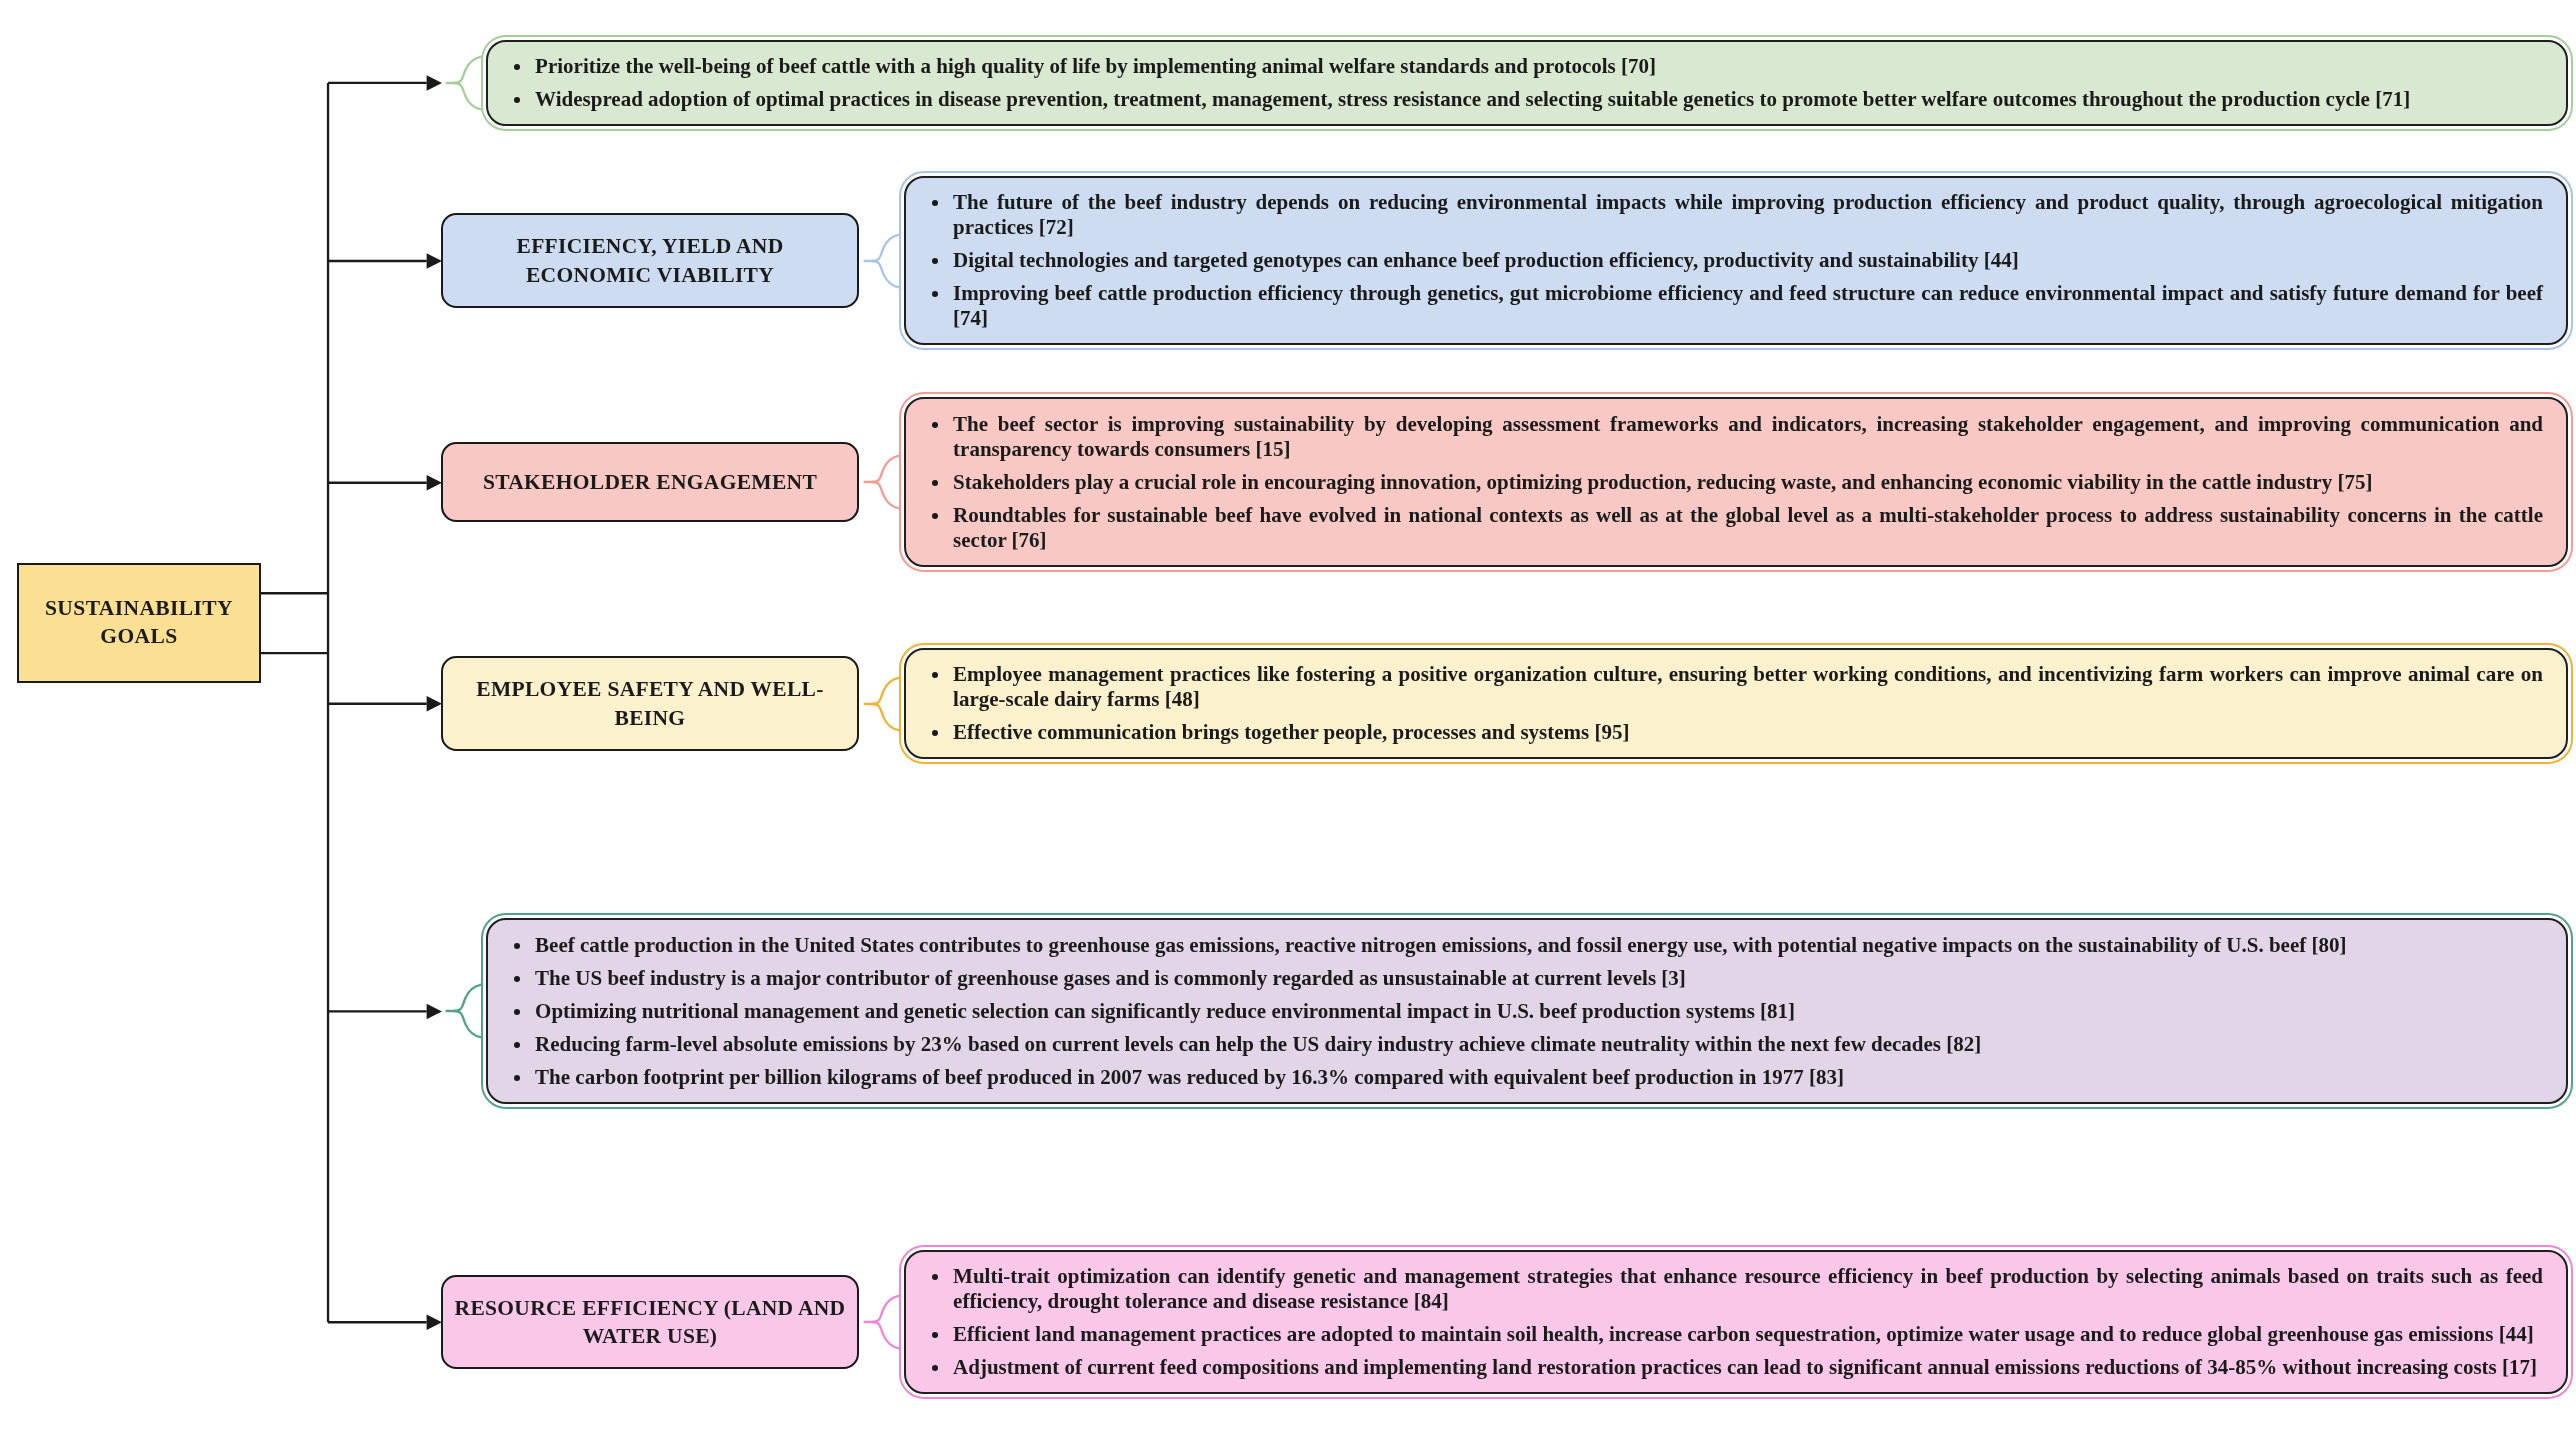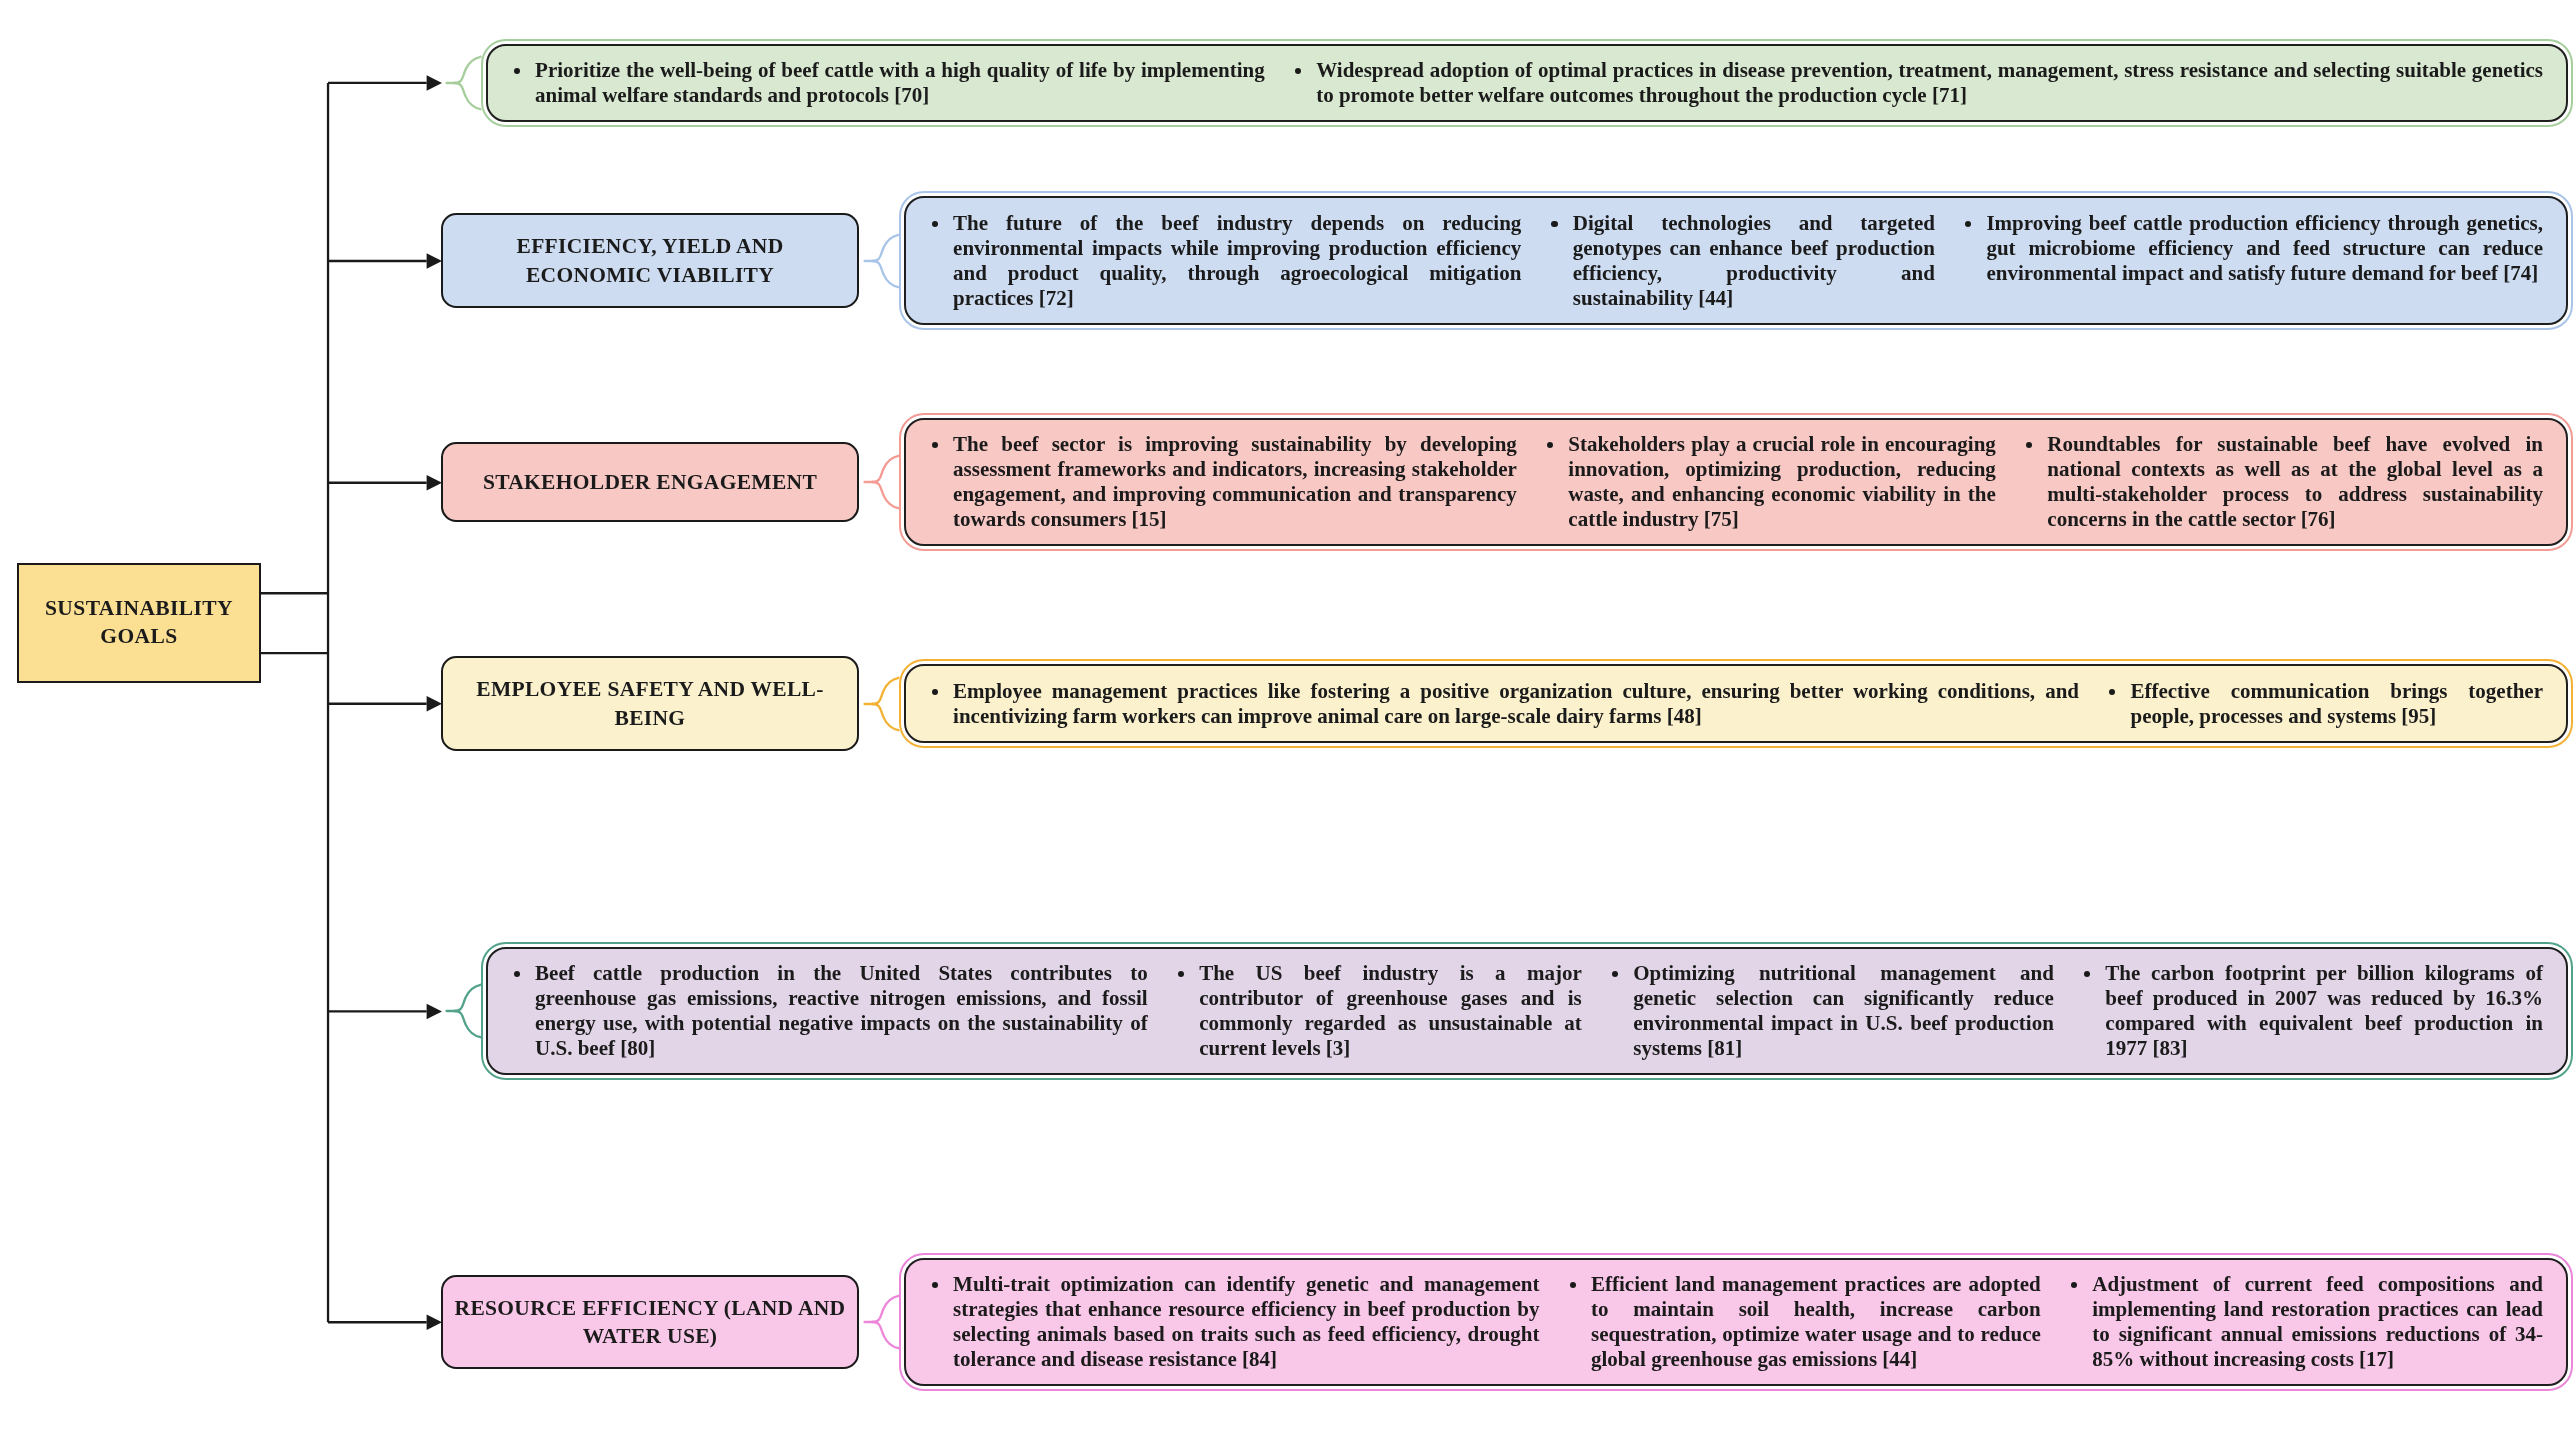--- a/index.html
+++ b/index.html
@@ -61,21 +61,21 @@
     border: 2.3px solid #1f1f1f;
     border-radius: 20px;
     outline: 2.3px solid var(--accent);
     outline-offset: 3.1px;
     padding: 12.3px 23px 12.3px 20px;
     display: flex; flex-direction: column; justify-content: center;
   }
   ul.bullet-list {
     list-style: none;
     margin: 0; padding: 0;
-    display: flex; flex-direction: row; gap: 24px;
+    display: flex; flex-direction: column; gap: 8px;
   }
   ul.bullet-list li {
     display: flex;
     align-items: flex-start;
   }
   .bullet-dot {
     flex: 0 0 6.1px;
     width: 6.1px; height: 6.1px;
     border-radius: 50%;
     background: #1a1a1a;
@@ -235,20 +235,24 @@
           <li>
             <span class="bullet-dot"></span>
             <span class="bullet-text">The US beef industry is a major contributor of greenhouse gases and is commonly regarded as unsustainable at current levels [3]</span>
           </li>
           <li>
             <span class="bullet-dot"></span>
             <span class="bullet-text">Optimizing nutritional management and genetic selection can significantly reduce environmental impact in U.S. beef production systems [81]</span>
           </li>
           <li>
             <span class="bullet-dot"></span>
+            <span class="bullet-text">Reducing farm-level absolute emissions by 23% based on current levels can help the US dairy industry achieve climate neutrality within the next few decades [82]</span>
+          </li>
+          <li>
+            <span class="bullet-dot"></span>
             <span class="bullet-text">The carbon footprint per billion kilograms of beef produced in 2007 was reduced by 16.3% compared with equivalent beef production in 1977 [83]</span>
           </li>
         </ul>
     </div>
   </div>
 
   <div class="branch-row" style="top: 1214px; height: 216px; --fill: #F9C8E8; --accent: #EC86D8;">
     <div class="category-node">RESOURCE EFFICIENCY (LAND AND WATER USE)</div>
     <svg class="brace" width="37" height="74" viewBox="0 0 48 96">
       <g stroke="currentColor" stroke-width="3" fill="none" stroke-linecap="round">

